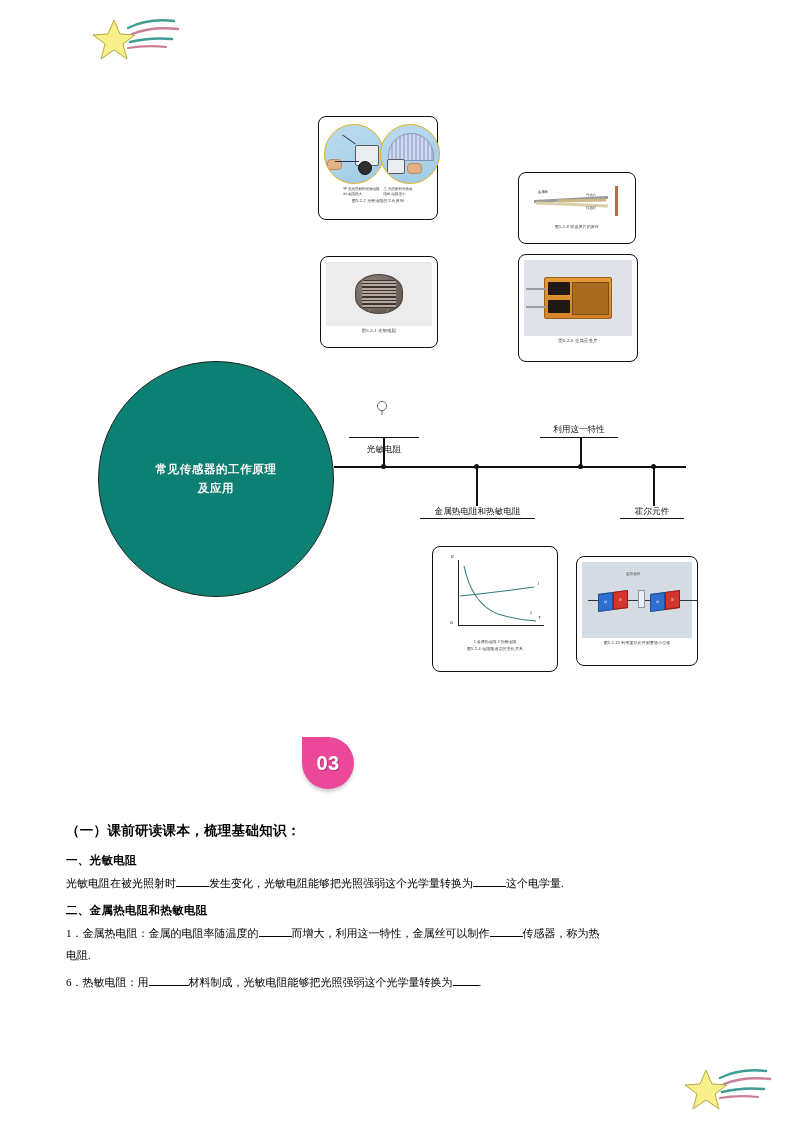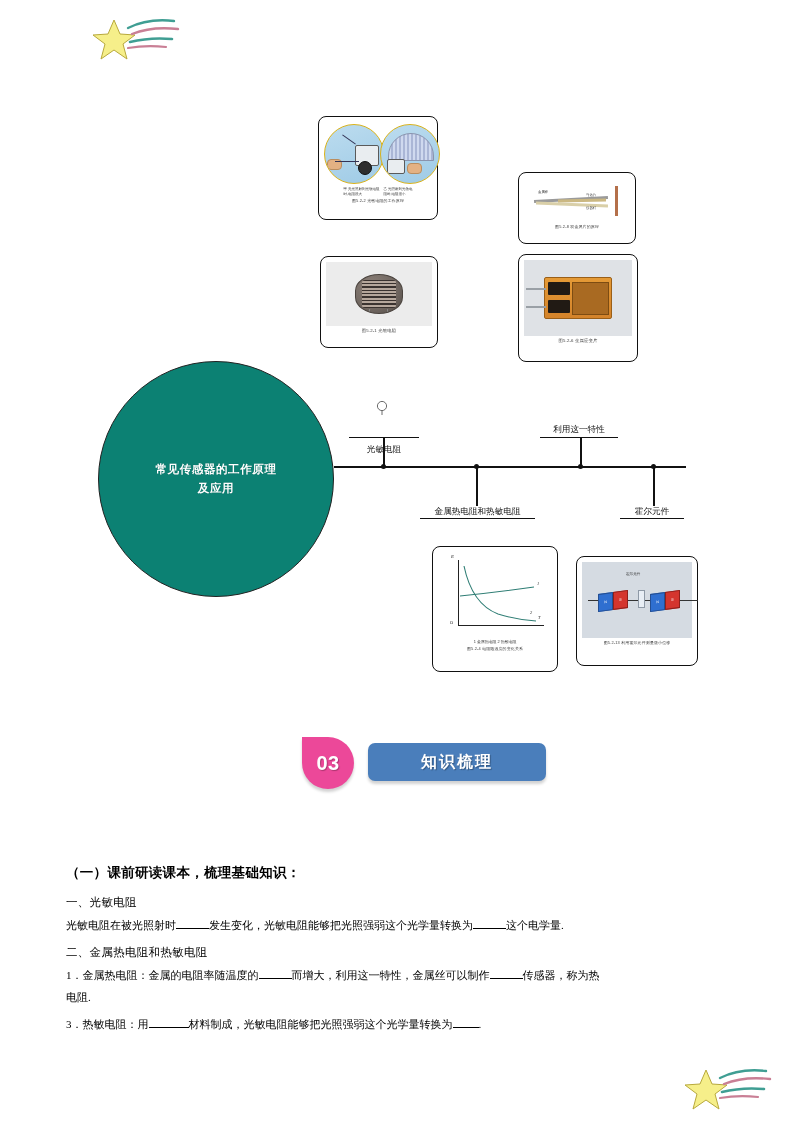--- a/index.html
+++ b/index.html
@@ -148,23 +148,23 @@
     box-shadow:0 3px 3px rgba(0,0,0,.18);
     display:flex;align-items:center;justify-content:center;
   }
   .badge-bar span{
     color:#fff;font-weight:bold;font-size:16px;letter-spacing:2px;
     font-family:"Liberation Sans","DejaVu Sans",sans-serif;
     text-shadow:1px 1px 1px rgba(0,0,0,.3);
   }
 
   
-  .content{position:absolute;left:66px;top:864px;width:668px;}
+  .content{position:absolute;left:66px;top:822px;width:668px;}
   .h-main{font-size:13.5px;font-weight:bold;margin:0 0 13px 0;letter-spacing:.3px;}
-  .h-sub{font-size:11.5px;font-weight:normal;margin:0 0 7px 0;letter-spacing:.3px;}
+  .h-sub{font-size:11.5px;font-weight:bold;margin:0 0 7px 0;letter-spacing:.3px;}
   .para{font-size:11px;line-height:1.62;margin:0 0 10px 0;}
   .para.indent{margin-bottom:4px;}
   .blank{display:inline-block;border-bottom:1px solid #000;}
   .b-sm{width:26px;}
   .b-md{width:33px;}
   .b-lg{width:40px;}
 </style>
 </head>
 <body>
 
@@ -337,40 +337,37 @@
         <div class="figcap tiny">图5.2-13  利用霍尔元件测量微小位移</div>
       </div>
     </div>
 
   </div>
 
   <div class="sec-badge">
     <div class="badge-circle">
       <span>03</span>
     </div>
-    <div class="badge-bar">
-      <span>知识梳理</span>
-    </div>
   </div>
 
   <div class="content">
 
     <p class="h-main">（一）课前研读课本，梳理基础知识：</p>
 
     <p class="h-sub">一、光敏电阻</p>
 
     <p class="para"><span>光敏电阻在被光照射时</span><span class="blank b-md"></span><span>发生变化，光敏电阻能够把光照强弱这个光学量转换为</span><span class="blank b-md"></span><span>这个电学量.</span></p>
 
     <p class="h-sub">二、金属热电阻和热敏电阻</p>
 
     <p class="para indent"><span>1．金属热电阻：金属的电阻率随温度的</span><span class="blank b-md"></span><span>而增大，利用这一特性，金属丝可以制作</span><span class="blank b-md"></span><span>传感器，称为热</span></p>
 
     <p class="para">电阻.</p>
 
-    <p class="para"><span>3．热敏电阻：用</span><span class="blank b-lg"></span><span>材料制成，光敏电阻能够把光照强弱这个光学量转换为</span><span class="blank b-sm"></span><span>.</span></p>
+    <p class="para"><span>6．热敏电阻：用</span><span class="blank b-lg"></span><span>材料制成，光敏电阻能够把光照强弱这个光学量转换为</span><span class="blank b-sm"></span><span>.</span></p>
 
   </div>
 
   <div class="star-deco" id="deco-bottom">
     <svg viewBox="0 0 90 58">
       <path d="M22 8 L28 22 L43 23 L31 32 L35 47 L22 38 L9 47 L13 32 L1 23 L16 22 Z" fill="#f6ef8a" stroke="#b8a93c" stroke-width="1"></path>
       <path d="M36 16 Q56 6 82 9" stroke="#3f9e93" stroke-width="2.4" fill="none" stroke-linecap="round"></path>
       <path d="M40 22 Q60 14 86 17" stroke="#c97f95" stroke-width="2.4" fill="none" stroke-linecap="round"></path>
       <path d="M38 30 Q58 25 80 27" stroke="#3f9e93" stroke-width="2.6" fill="none" stroke-linecap="round"></path>
       <path d="M36 36 Q54 33 74 35" stroke="#c97f95" stroke-width="2.2" fill="none" stroke-linecap="round"></path>

